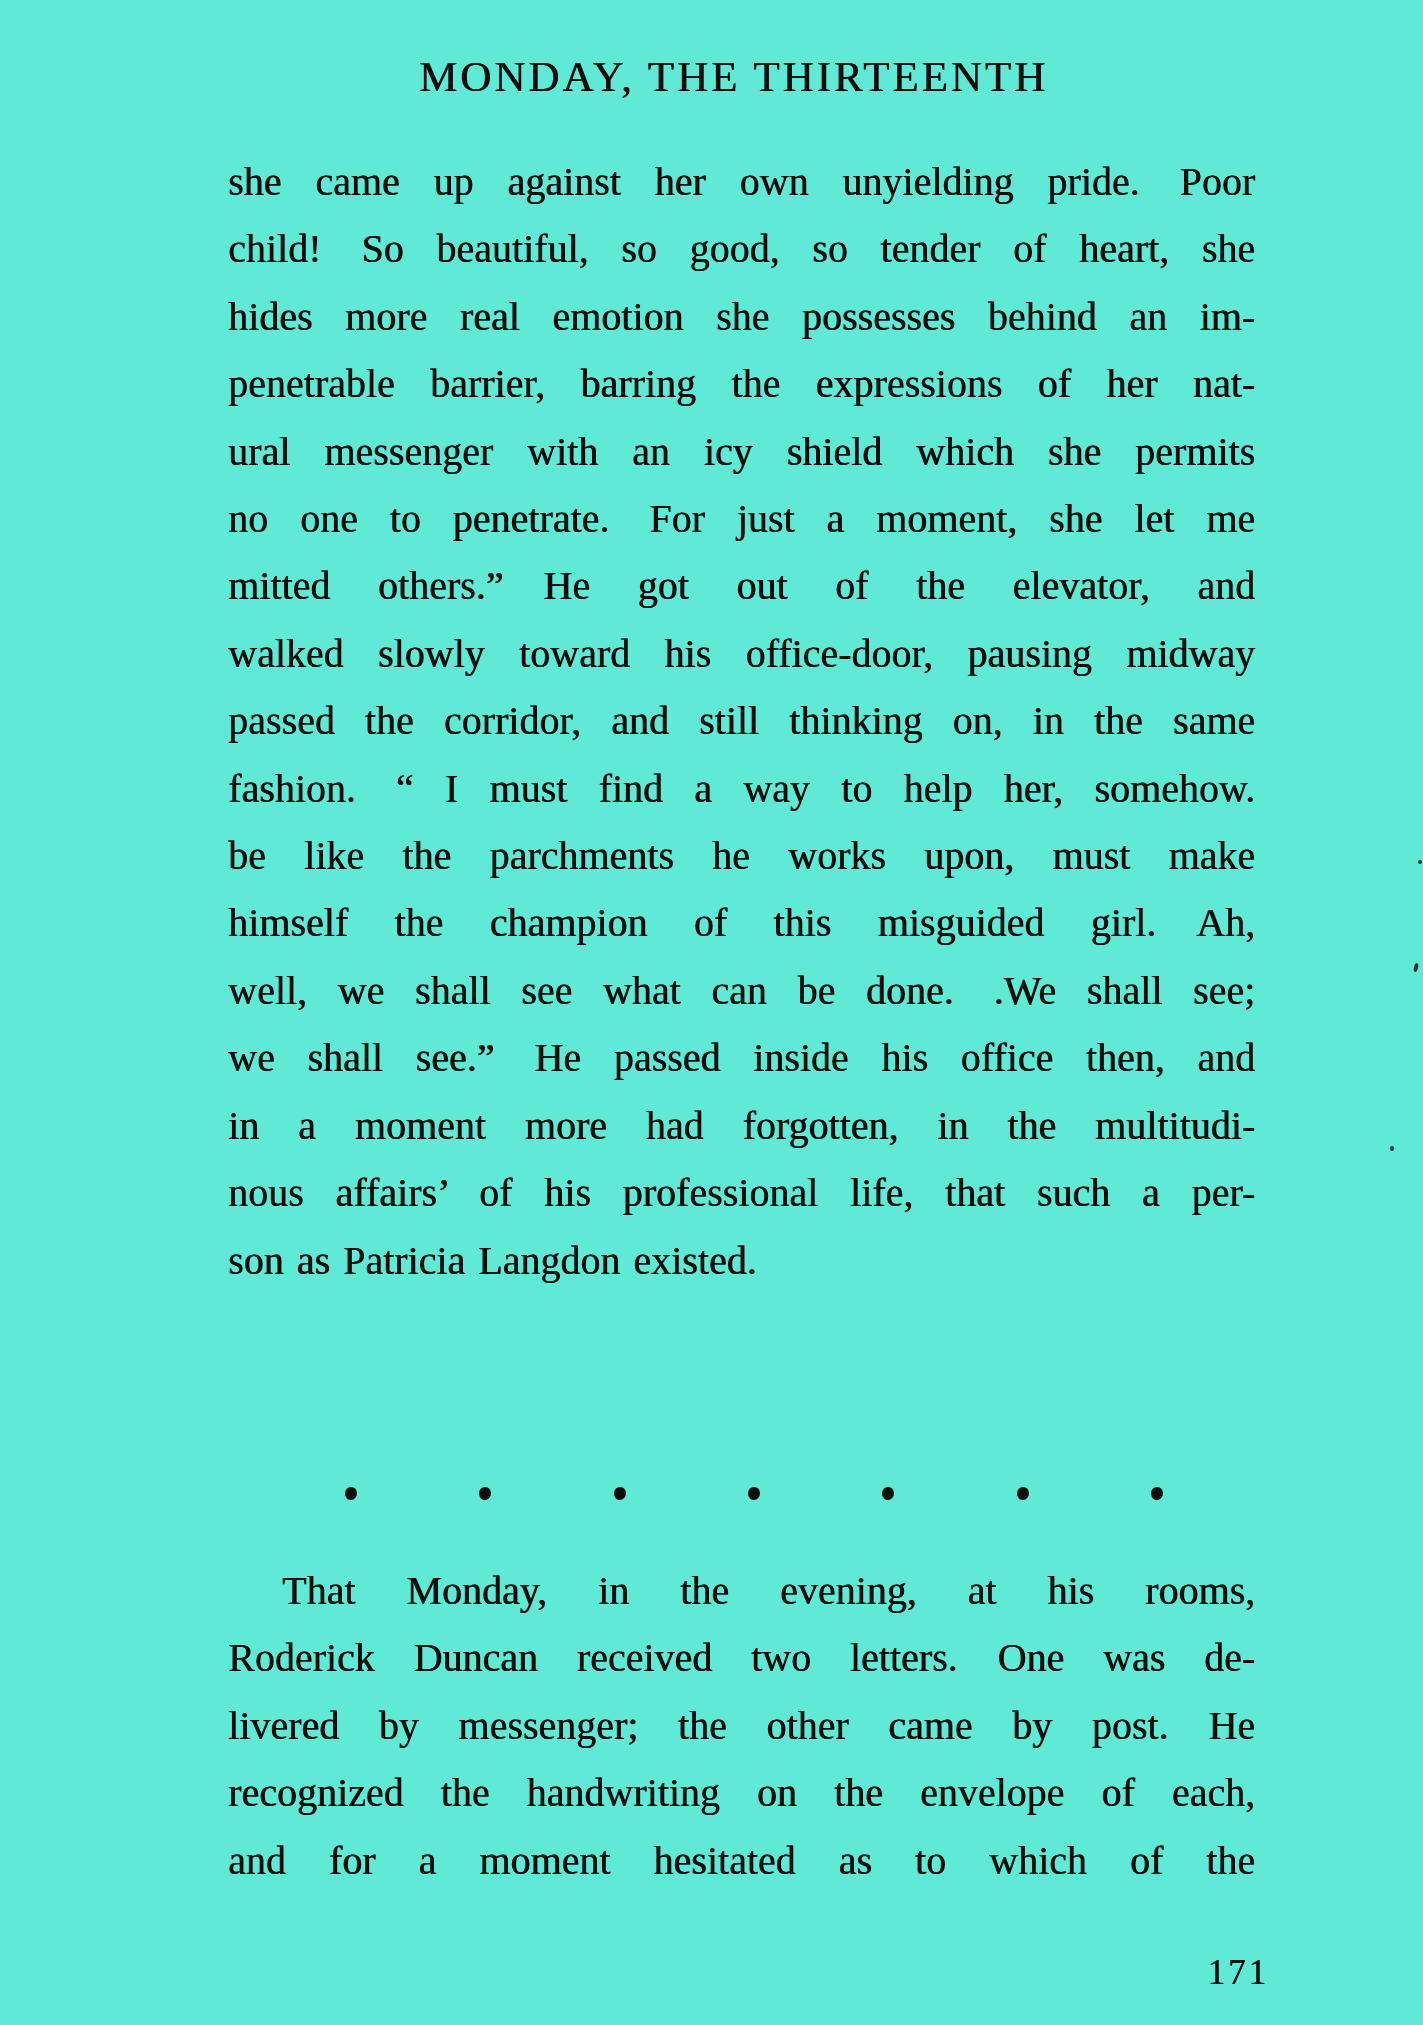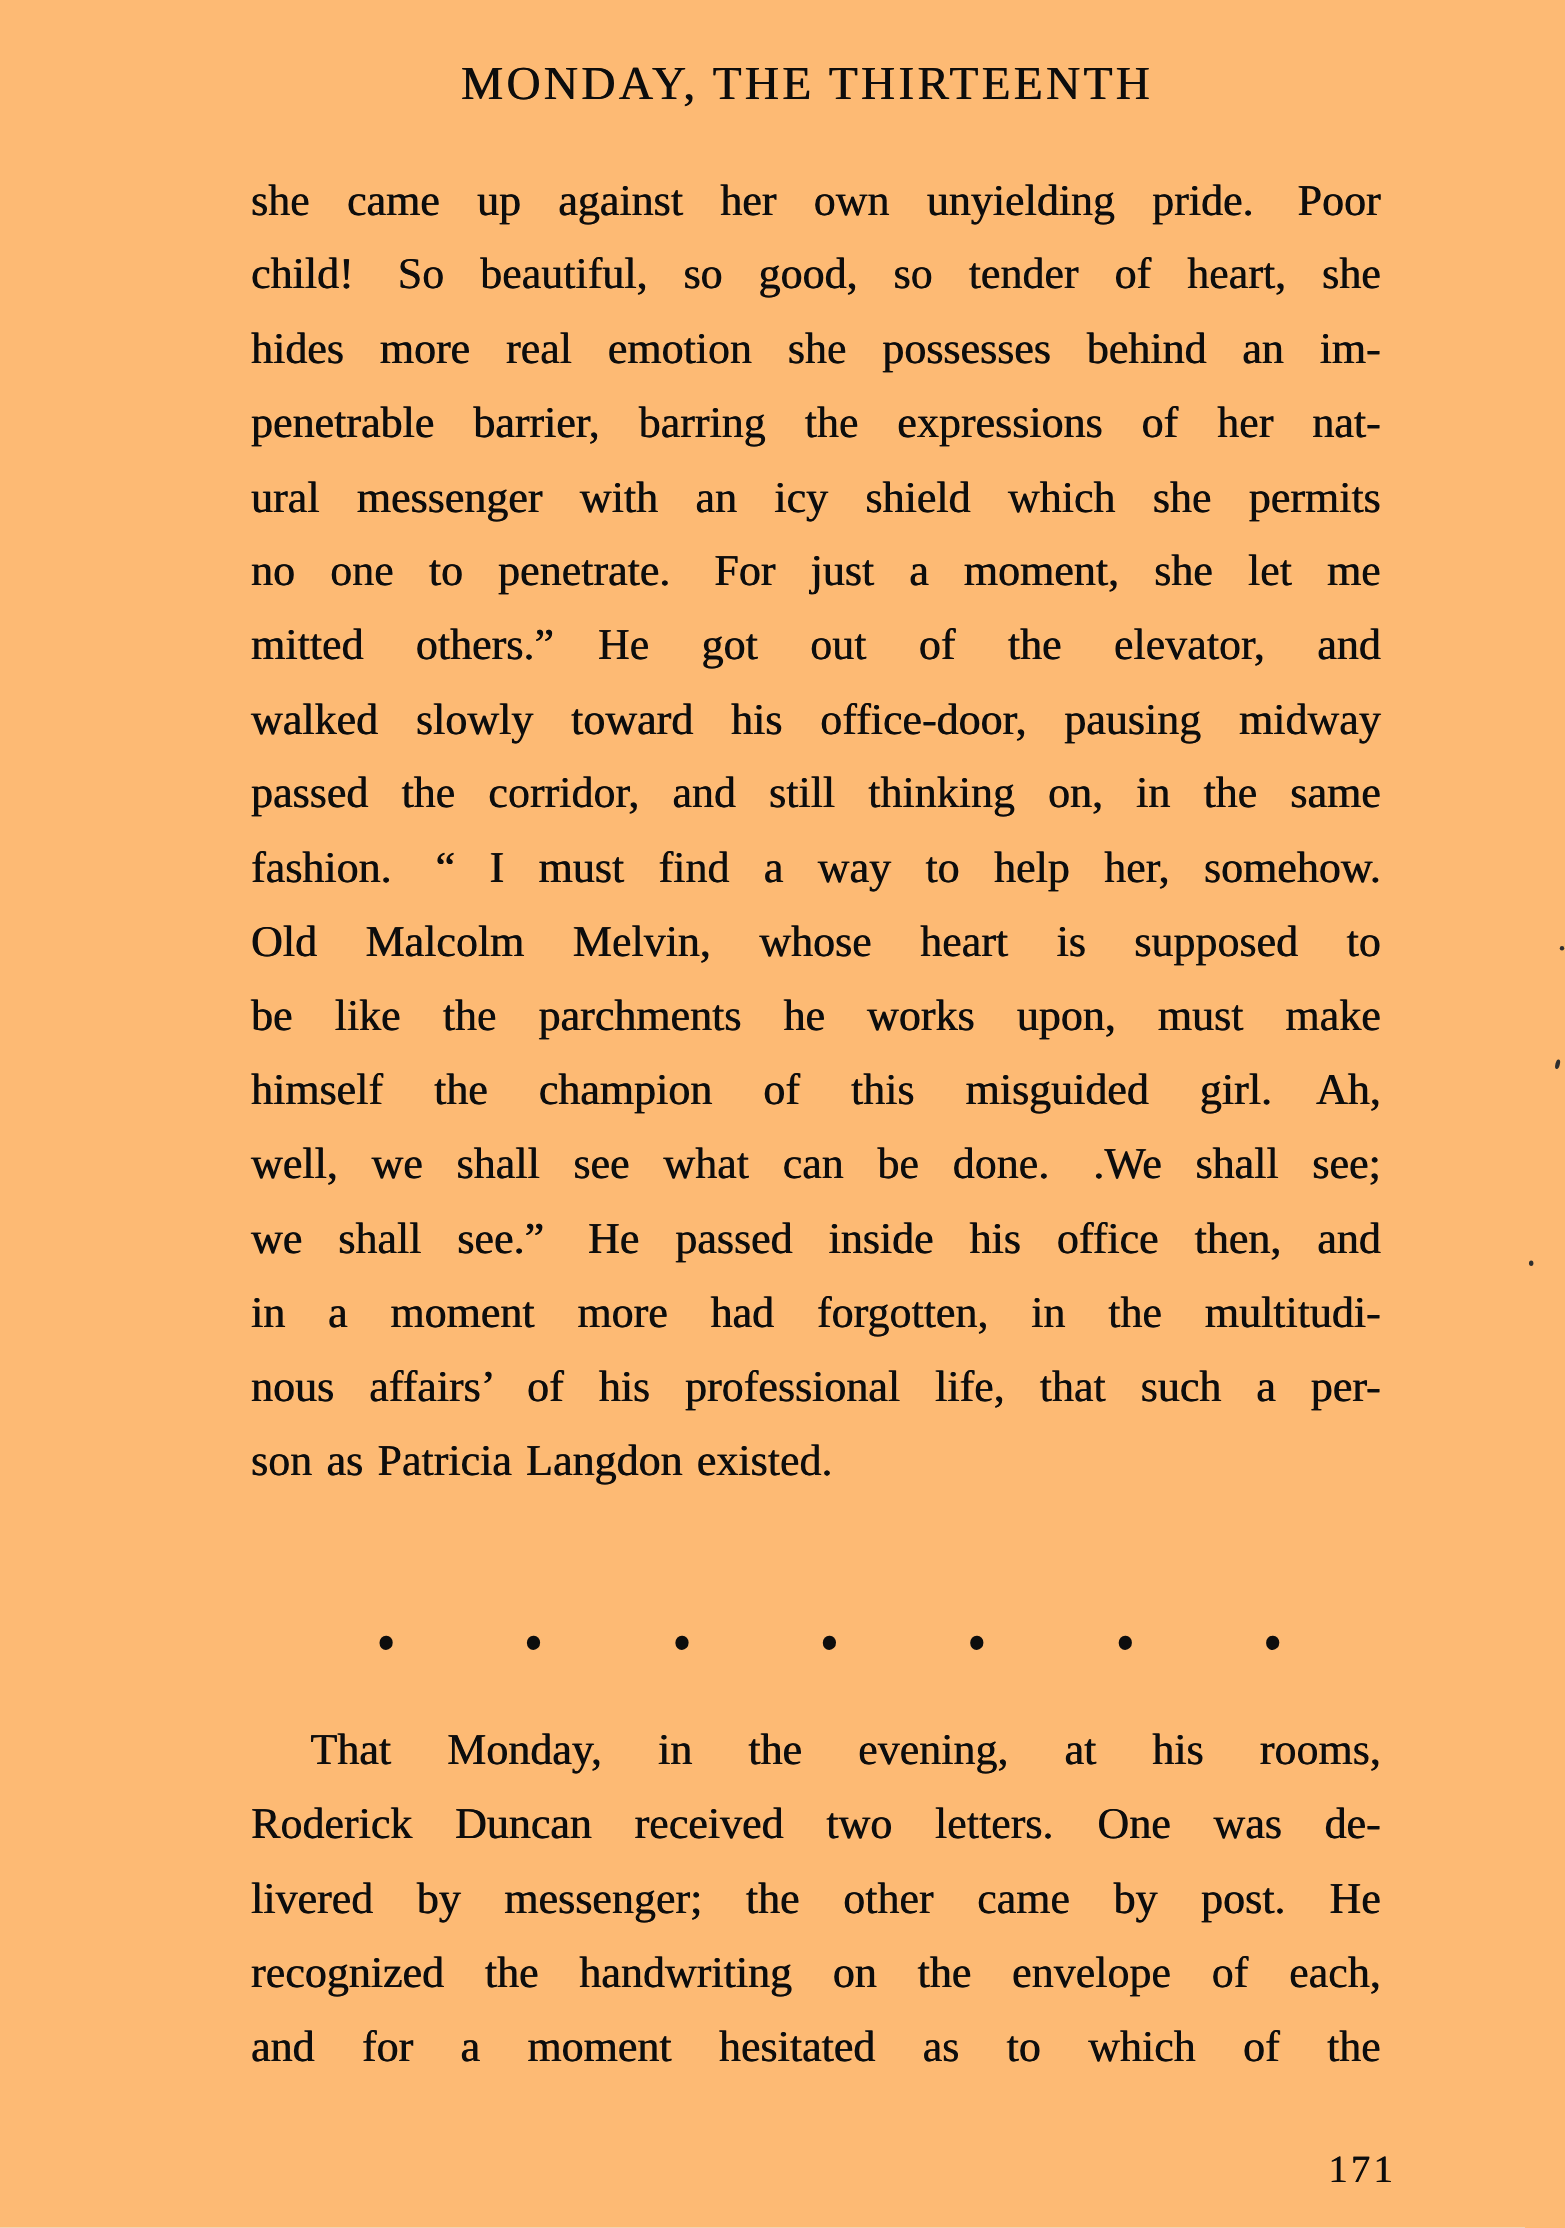--- a/index.html
+++ b/index.html
@@ -1,17 +1,17 @@
 <!DOCTYPE html>
 <html><head>
 <meta charset="utf-8">
 <style>
   html,body{margin:0;padding:0;background:#e8e8e8;}
   .page{
-    position:relative;width:1423px;height:2025px;background:#fdba74;
+    position:relative;width:1423px;height:2025px;background:#5eead4;
     font-family:"Liberation Serif","DejaVu Serif",serif;color:#0d0d0d;
     overflow:hidden;
   }
   .running-header{
     position:absolute;top:52px;left:212px;width:1043px;
     text-align:center;font-size:43px;letter-spacing:3px;white-space:nowrap;
     text-shadow:0.6px 0 currentColor;
   }
   .bodytext{
     position:absolute;left:212px;width:1043px;
@@ -53,21 +53,20 @@
   <div class="line">she came up against her own unyielding pride. Poor</div>
       <div class="line">child! So beautiful, so good, so tender of heart, she</div>
       <div class="line">hides more real emotion she possesses behind an im-</div>
       <div class="line">penetrable barrier, barring the expressions of her nat-</div>
       <div class="line">ural messenger with an icy shield which she permits</div>
       <div class="line">no one to penetrate. For just a moment, she let me</div>
       <div class="line">mitted others.” He got out of the elevator, and</div>
       <div class="line">walked slowly toward his office-door, pausing midway</div>
       <div class="line">passed the corridor, and still thinking on, in the same</div>
       <div class="line">fashion. “ I must find a way to help her, somehow.</div>
-      <div class="line">Old Malcolm Melvin, whose heart is supposed to</div>
       <div class="line">be like the parchments he works upon, must make</div>
       <div class="line">himself the champion of this misguided girl. Ah,</div>
       <div class="line">well, we shall see what can be done. .We shall see;</div>
       <div class="line">we shall see.” He passed inside his office then, and</div>
       <div class="line">in a moment more had forgotten, in the multitudi-</div>
       <div class="line">nous affairs’ of his professional life, that such a per-</div>
       <div class="line last">son as Patricia Langdon existed.</div>
     </div>
 
   <div class="dots">

